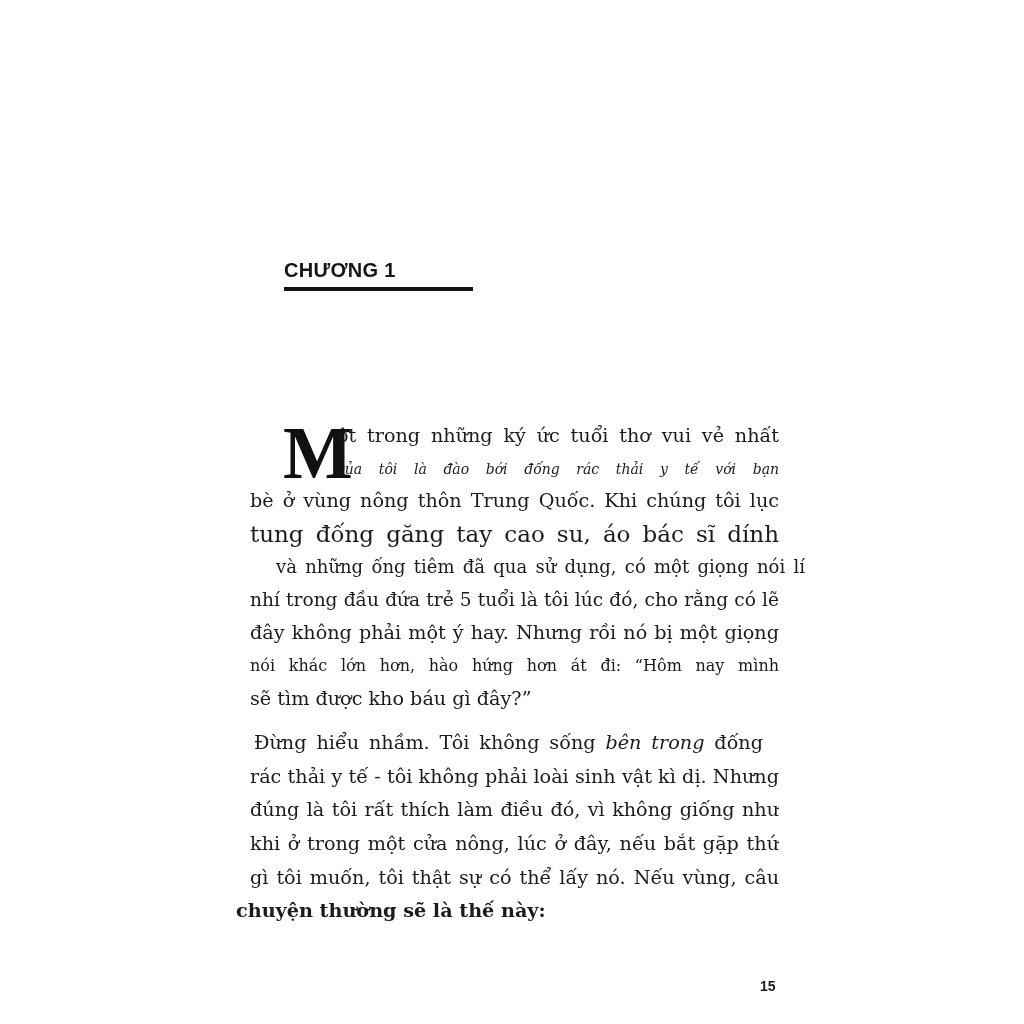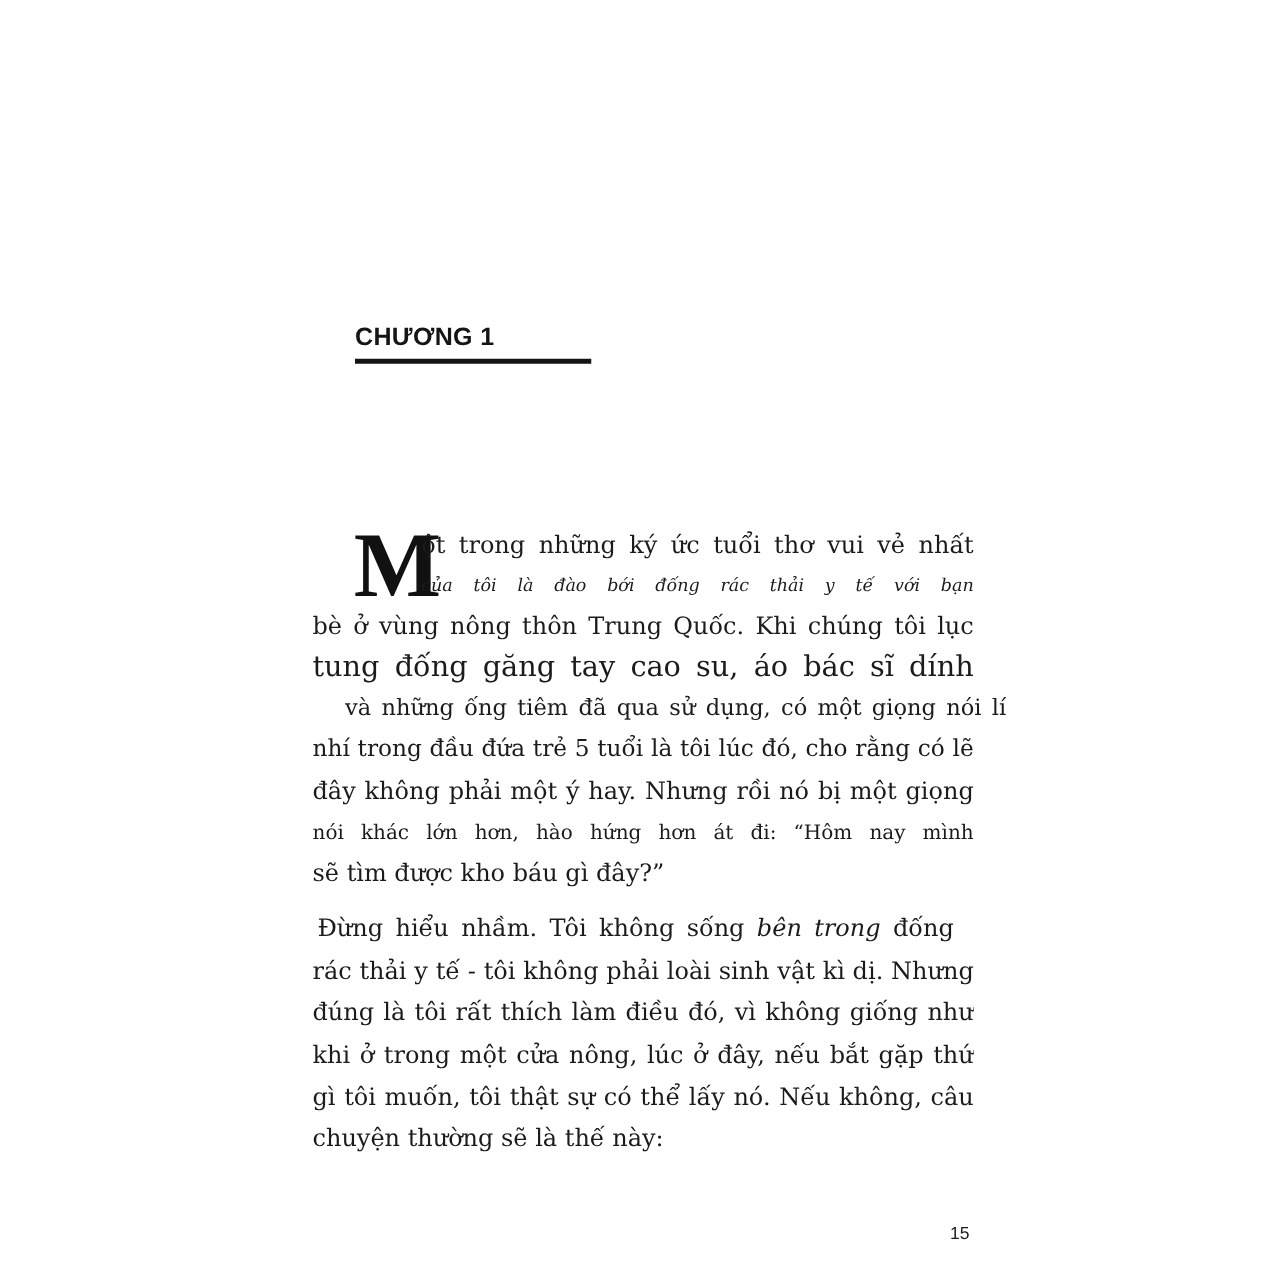--- a/index.html
+++ b/index.html
@@ -56,21 +56,21 @@
       font-weight: bold;
       font-size: 74px;
       line-height: 74px;
       color: #111;
     }
     em { font-style: italic; }
     .page-number {
       position: absolute;
       left: 760px; top: 978px;
       font-family: "Liberation Sans", sans-serif;
-      font-weight: normal;
+      font-weight: bold;
       font-size: 14px;
       color: #1a1a1a;
     }
   </style>
 </head>
 <body>
 
 <div class="page">
 
   <div class="chapter-label">CHƯƠNG 1</div>
@@ -87,18 +87,18 @@
     <div class="line" style="left: 250px; top: 618px; width: 529px; white-space: normal; font-size: 19.2px; overflow: hidden;">đây không phải một ý hay. Nhưng rồi nó bị một giọng</div>
     <div class="line" style="left: 250px; top: 651px; width: 529px; white-space: normal; font-size: 16px; overflow: hidden;">nói khác lớn hơn, hào hứng hơn át đi: “Hôm nay mình</div>
     <div class="line" style="left:250px; top:684px; text-align:left; text-align-last:left;">sẽ tìm được kho báu gì đây?”</div>
   </div>
 
   <div class="body-text">
     <div class="line" style="left: 254px; top: 728px; width: 509px; white-space: normal; font-size: 19.2px; overflow: hidden;"><span>Đừng hiểu nhầm. Tôi không sống </span><em>bên trong</em><span> đống</span></div>
     <div class="line" style="left: 250px; top: 762px; width: 529px; white-space: normal; font-size: 19.2px; overflow: hidden;">rác thải y tế - tôi không phải loài sinh vật kì dị. Nhưng</div>
     <div class="line" style="left: 250px; top: 795px; width: 529px; white-space: normal; font-size: 19.2px; overflow: hidden;">đúng là tôi rất thích làm điều đó, vì không giống như</div>
     <div class="line" style="left: 250px; top: 829px; width: 529px; white-space: normal; font-size: 19.2px; overflow: hidden;">khi ở trong một cửa nông, lúc ở đây, nếu bắt gặp thứ</div>
-    <div class="line" style="left: 250px; top: 863px; width: 529px; white-space: normal; font-size: 19.2px; overflow: hidden;">gì tôi muốn, tôi thật sự có thể lấy nó. Nếu không, câu</div>
-    <div class="line" style="left:250px; top:896px; text-align:center; text-align-last:left;">chuyện thường sẽ là thế này:</div>
+    <div class="line" style="left: 250px; top: 863px; width: 529px; white-space: normal; font-size: 19.2px; overflow: hidden;">gì tôi muốn, tôi thật sự có thể lấy nó. Nếu vùng, câu</div>
+    <div class="line" style="left:236px; top:896px; text-align:center; text-align-last:left;font-weight:bold;">chuyện thường sẽ là thế này:</div>
   </div>
 
   <div class="page-number">15</div>
 </div>
 
 </body></html>

